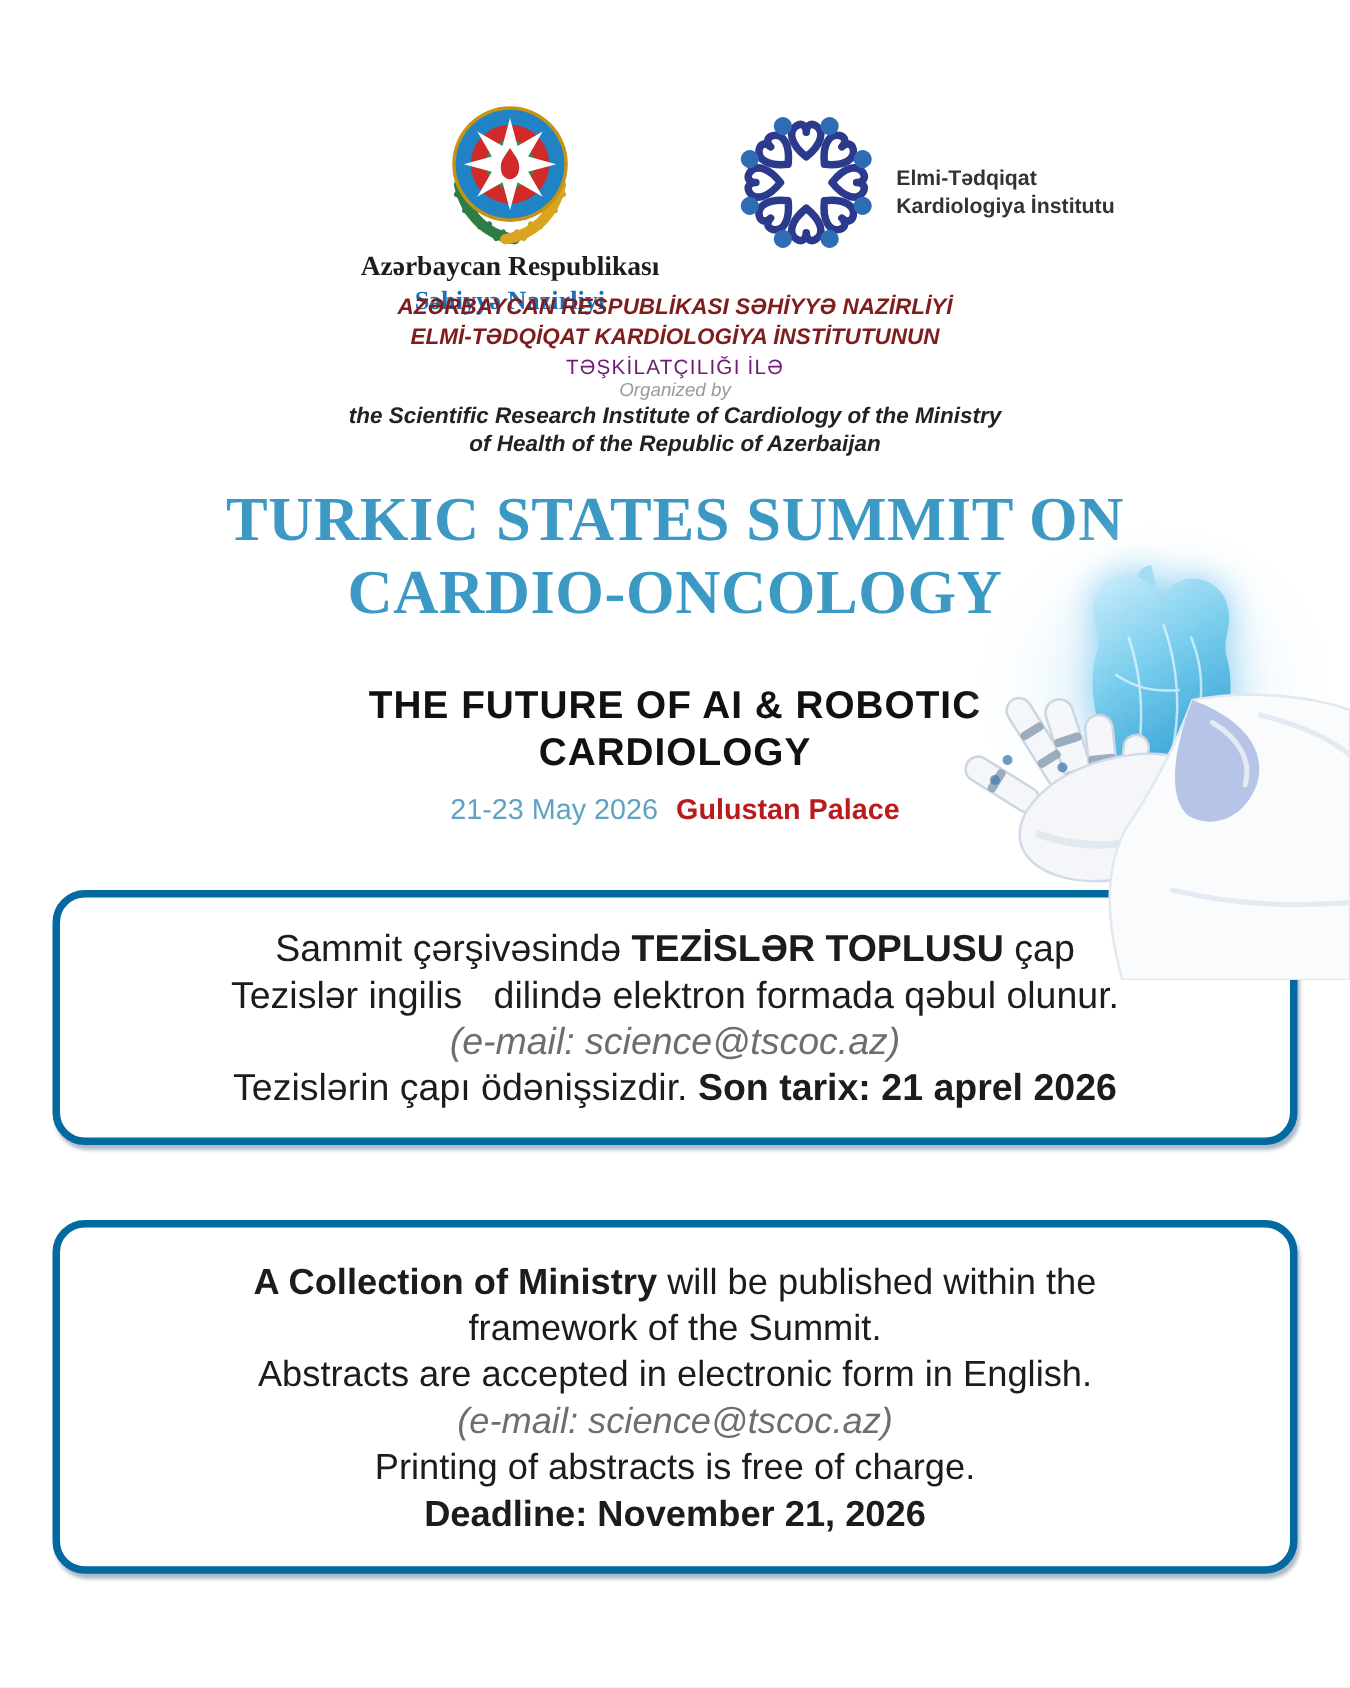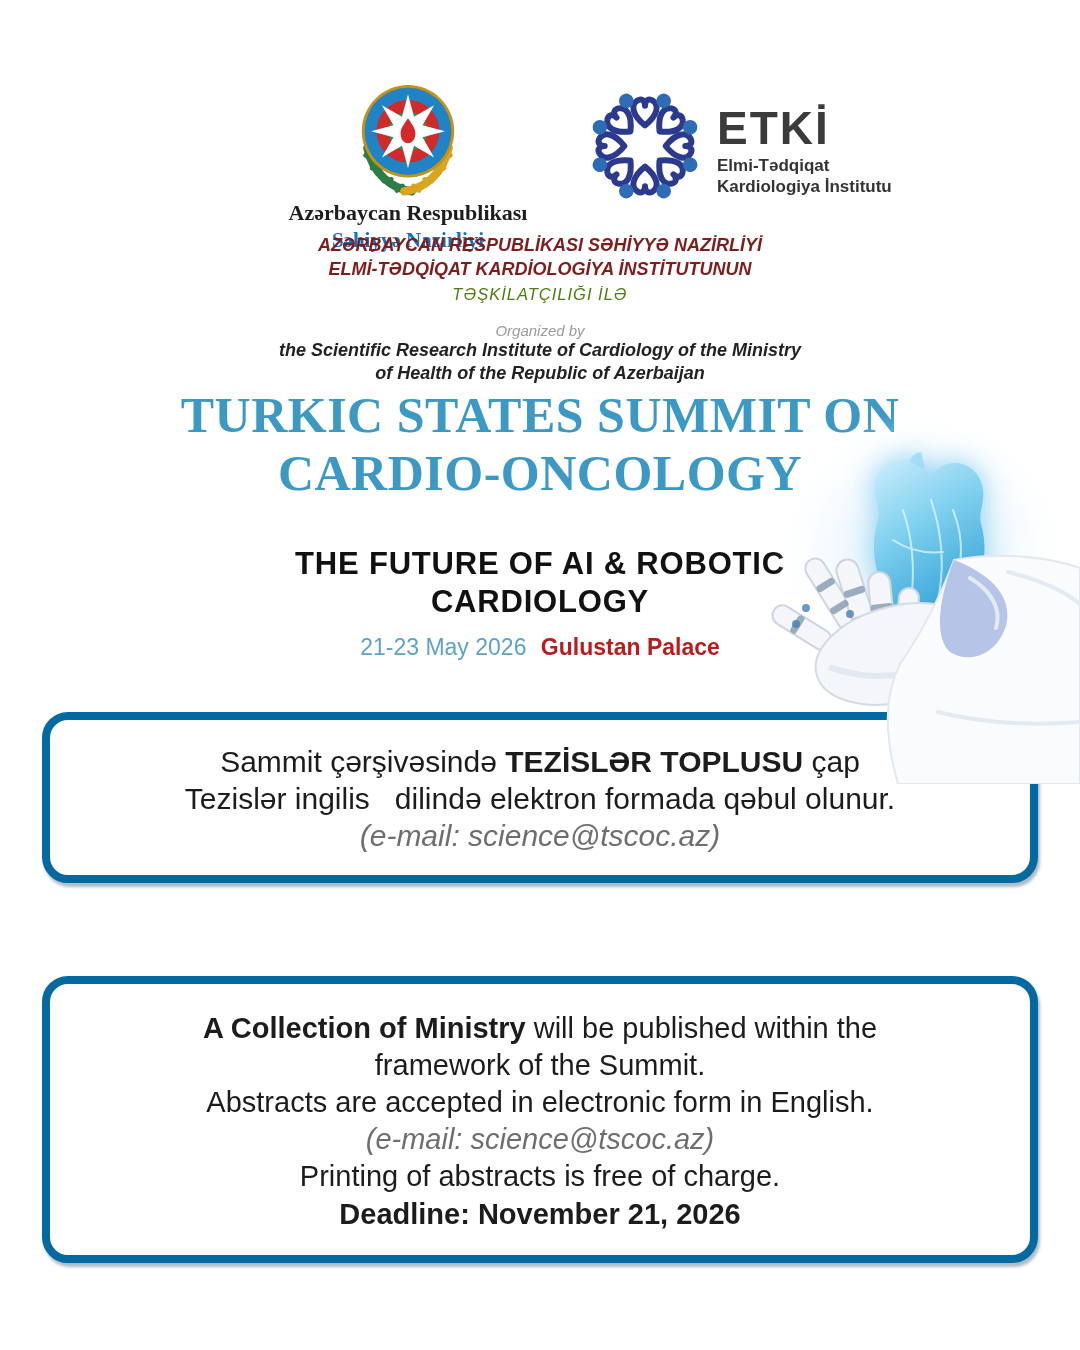--- a/index.html
+++ b/index.html
@@ -16,37 +16,37 @@
   .ministry-line2{font-family:"Liberation Serif","DejaVu Serif",serif;font-weight:700;
     font-size:21px;color:#1a70b8;margin-top:2px;}
   .etki-block{position:absolute;left:585px;top:86px;display:flex;align-items:center;}
   .etki-text{margin-left:12px;padding-top:6px;}
   .etki-name{font-size:46px;font-weight:700;color:#3b3b3b;letter-spacing:2px;line-height:1;}
   .etki-sub{font-size:17px;font-weight:700;color:#333;line-height:1.25;margin-top:4px;}
   .etki-sub2{font-size:17px;font-weight:700;color:#333;line-height:1.25;}
   
   .organizer{position:absolute;left:0;top:234px;width:100%;text-align:center;}
   .org-az{font-size:18px;font-weight:700;font-style:italic;color:#7f1d1d;line-height:1.33;}
-  .org-az3{font-size:16.5px;font-style:italic;color:#4d7c0f;letter-spacing:1px;margin-top:3px;}
-  .org-en-label{font-size:15px;font-style:italic;color:#9a9a9a;margin-top:18px;}
+  .org-az3{font-size:16.5px;color:#701a75;letter-spacing:1px;margin-top:3px;}
+  .org-en-label{font-size:15px;font-style:italic;color:#9a9a9a;}
   .org-en{font-size:18px;font-weight:700;font-style:italic;color:#222;line-height:1.3;}
   
   .main-title{position:absolute;left:0;top:386px;width:100%;text-align:center;z-index:2;
     font-size:50px;font-weight:700;color:#3b99c4;line-height:1.16;letter-spacing:0.5px;font-family:Liberation Serif, serif;}
   .subtitle{position:absolute;left:0;top:545px;width:100%;text-align:center;z-index:2;
     font-size:31px;font-weight:700;color:#111;line-height:1.23;letter-spacing:0.8px;}
   .event-line{position:absolute;left:0;top:634px;width:100%;text-align:center;z-index:2;
     font-size:23px;}
   .event-dates{color:#5fa2c2;font-weight:400;}
   .event-venue{color:#b91c1c;font-weight:700;margin-left:8px;}
   
   .art{position:absolute;right:0;top:412px;width:322px;height:372px;z-index:3;pointer-events:none;}
   
   .card{position:absolute;left:42px;right:42px;background:#fff;
-    border:8px solid #0369a1;border-radius:26px;z-index:2;text-align:center;
+    border:6px solid #0369a1;border-radius:26px;z-index:2;text-align:center;
     box-shadow:2px 4px 3px rgba(75,105,130,0.45);}
   .card-az{top:712px;padding:24px 24px 20px;}
   .card-en{top:976px;padding:26px 20px 22px;}
   .crow{margin:0;font-size:30px;line-height:1.23;color:#1c1c1c;white-space:pre-wrap;}
   .card-en .crow{font-size:29px;line-height:1.28;}
   .crow b{font-weight:700;}
   .em-line{font-style:italic;color:#6e6e6e;}
 </style>
 </head>
 <body>
@@ -112,21 +112,20 @@
             <circle transform="rotate(157.5)" cx="0" cy="-57" r="8.5"></circle>
             <circle transform="rotate(202.5)" cx="0" cy="-57" r="8.5"></circle>
             <circle transform="rotate(247.5)" cx="0" cy="-57" r="8.5"></circle>
             <circle transform="rotate(292.5)" cx="0" cy="-57" r="8.5"></circle>
             <circle transform="rotate(337.5)" cx="0" cy="-57" r="8.5"></circle>
           </g>
         </g>
       </svg>
     </span>
     <div class="etki-text">
-      <div class="etki-name">ETKİ</div>
       <div class="etki-sub">Elmi-Tədqiqat</div>
       <div class="etki-sub2">Kardiologiya İnstitutu</div>
     </div>
   </div>
 
   <div class="organizer">
     <div class="org-az">AZƏRBAYCAN RESPUBLİKASI SƏHİYYƏ NAZİRLİYİ</div>
     <div class="org-az">ELMİ-TƏDQİQAT KARDİOLOGİYA İNSTİTUTUNUN</div>
     <div class="org-az3">TƏŞKİLATÇILIĞI İLƏ</div>
     <div class="org-en-label">Organized by</div>
@@ -238,20 +237,21 @@
         <path d="M196 148 C228 160 256 182 248 214 C238 244 210 252 192 240 C178 228 178 194 196 148 Z" fill="#aebfe4" opacity="0.9"></path>
         <path d="M212 166 C232 178 244 196 238 216 M250 160 C290 170 310 182 322 192 M180 300 C220 310 270 314 322 310" fill="none" stroke="#e4eaf2" stroke-width="4" stroke-linecap="round"></path>
       </g>
     </svg>
   </div>
 
   <div class="card card-az">
     <p class="crow"><span>Sammit çərşivəsində </span><b>TEZİSLƏR TOPLUSU</b><span> çap</span></p>
     <p class="crow">Tezislər ingilis   dilində elektron formada qəbul olunur.</p>
     <p class="crow em-line">(e-mail: science@tscoc.az)</p>
+    <p class="crow"><span>Tezislərin çapı ödənişsizdir. </span><b>Son tarix: 21 aprel 2026</b></p>
   </div>
 
   <div class="card card-en">
     <p class="crow"><b>A Collection of Ministry</b><span> will be published within the</span></p>
     <p class="crow">framework of the Summit.</p>
     <p class="crow">Abstracts are accepted in electronic form in English.</p>
     <p class="crow em-line">(e-mail: science@tscoc.az)</p>
     <p class="crow">Printing of abstracts is free of charge.</p>
     <p class="crow"><b>Deadline: November 21, 2026</b></p>
   </div>

